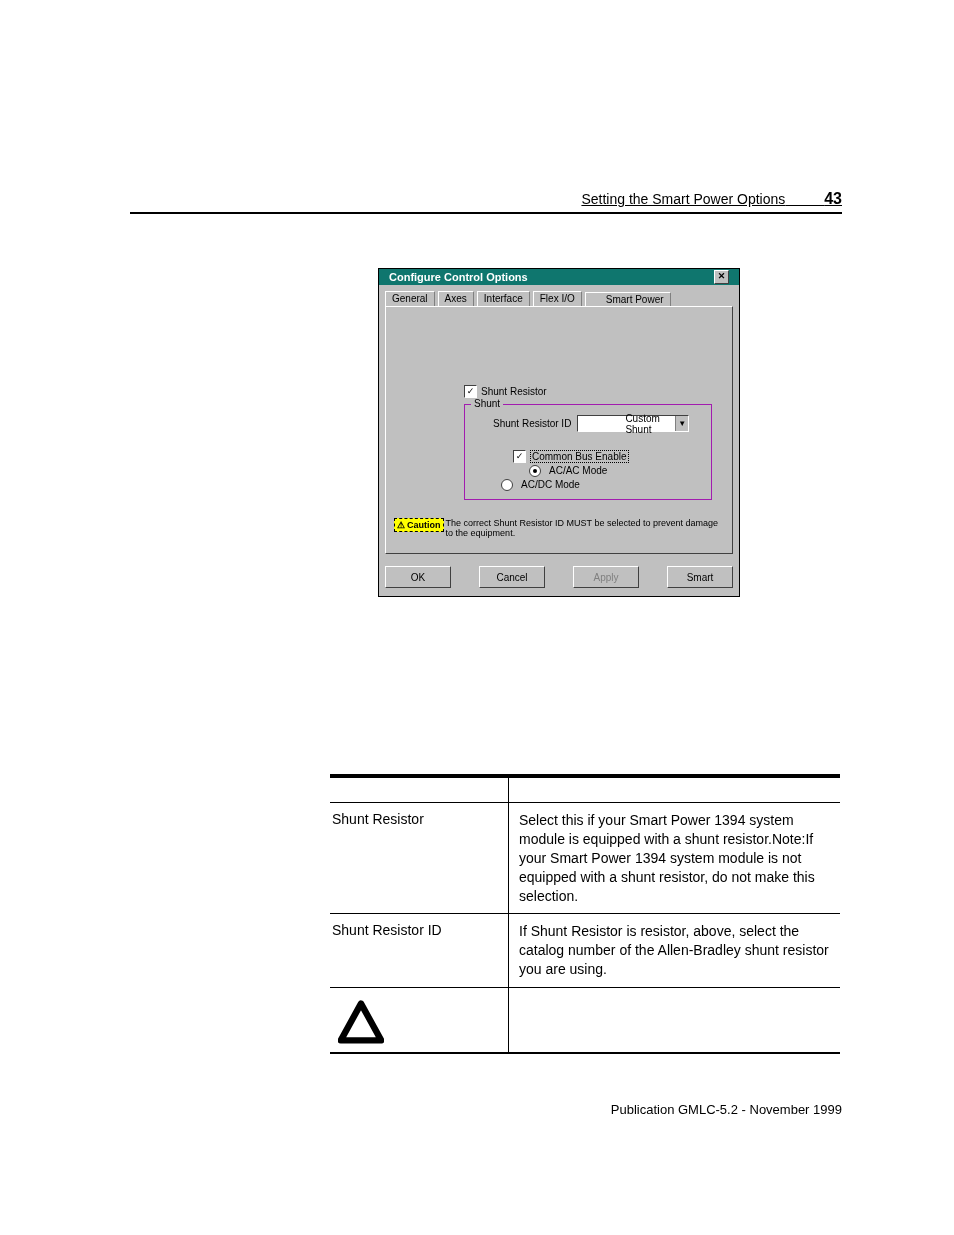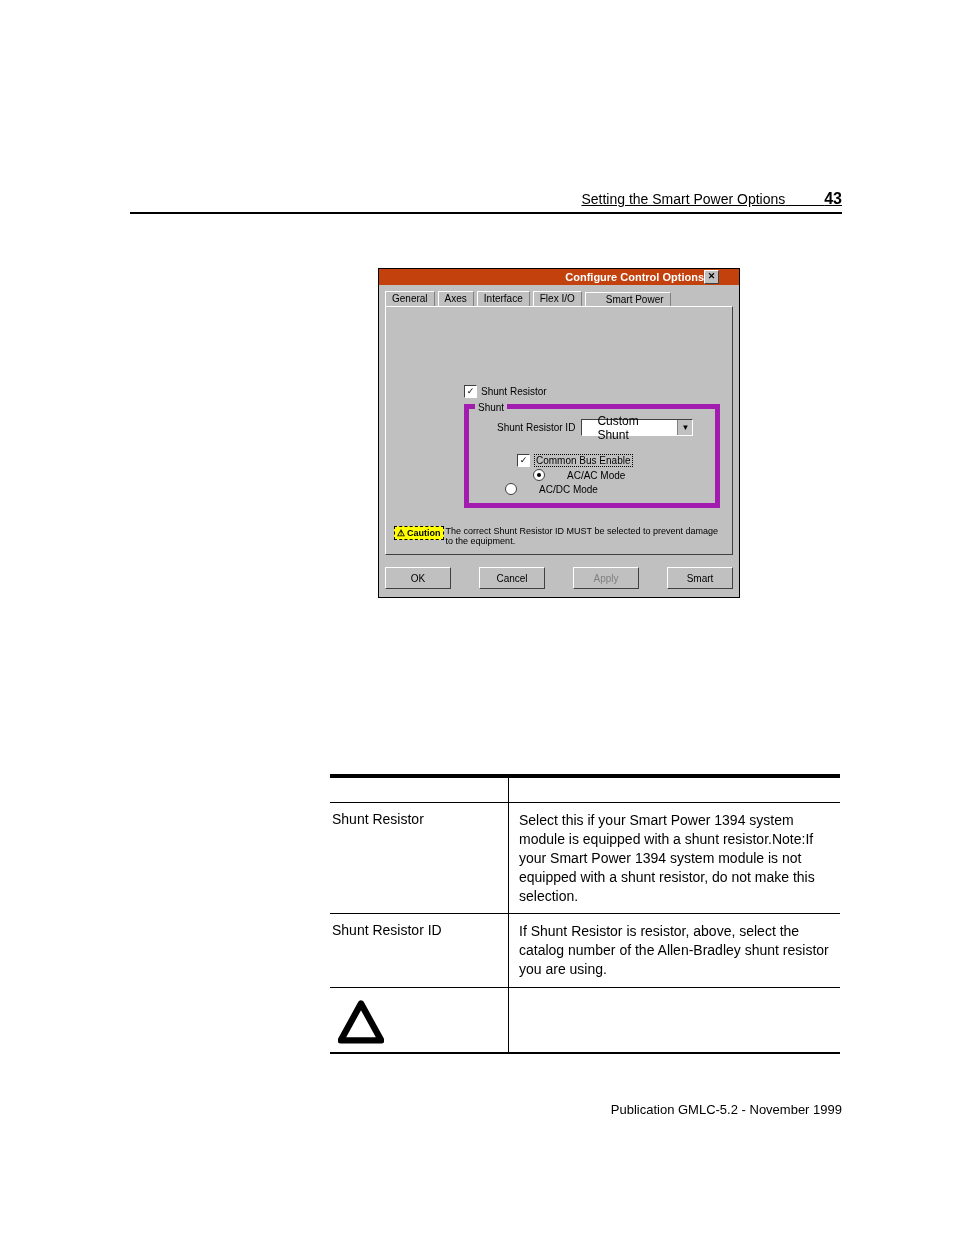--- a/index.html
+++ b/index.html
@@ -24,22 +24,22 @@
   }
 
   
   .dialog{
     position:absolute;left:248px;top:78px;width:360px;
     border:1px solid #000;background:#c0c0c0;
     font-family:"MS Sans Serif",Tahoma,Arial,sans-serif;
     font-size:10px;color:#000;
   }
   .titlebar{
-    background:#c2410c;color:#fff;display:flex;align-items:center;
-    justify-content:flex-end;padding:1px 20px;font-weight:bold;
+    background:#0f766e;color:#fff;display:flex;align-items:center;
+    justify-content:space-between;padding:1px 10px;font-weight:bold;
     font-size:11px;height:14px;
   }
   .closebox{
     width:13px;height:12px;background:#c0c0c0;
     border:1px solid #fff;border-right-color:#404040;border-bottom-color:#404040;
     font-family:Arial;font-size:9px;line-height:10px;text-align:center;
     color:#000;font-weight:bold;
   }
   .tabbar{display:flex;margin:6px 6px 0 6px;}
   .tab{
@@ -61,42 +61,42 @@
   }
   .chk{display:flex;align-items:center;gap:4px;font-size:10px;}
   .chkbox{
     width:11px;height:11px;border:1px solid #808080;background:#fff;
     border-top-color:#404040;border-left-color:#404040;
     border-right-color:#fff;border-bottom-color:#fff;
     display:inline-flex;align-items:center;justify-content:center;
     font-size:9px;line-height:9px;
   }
   .groupbox{
-    border:5px solid #a21caf;position:relative;padding:10px 8px 8px 8px;
+    border:1px solid #a21caf;position:relative;padding:10px 8px 8px 8px;
     margin-top:6px;
   }
   .groupbox > .legend{
     position:absolute;top:-7px;left:6px;background:#c0c0c0;
     padding:0 3px;font-size:10px;
   }
   .fieldrow{display:flex;align-items:center;gap:6px;font-size:10px;}
   .combo{
     display:flex;align-items:center;background:#fff;
     border:1px solid #808080;
     border-top-color:#404040;border-left-color:#404040;
     border-right-color:#fff;border-bottom-color:#fff;
     height:15px;width:110px;
   }
-  .combo .val{flex:1;padding:0 15px;font-size:12px;}
+  .combo .val{flex:1;padding:0 15px;font-size:10px;margin-left:32px;}
   .combo .arrow{
     width:14px;height:100%;background:#c0c0c0;
     border-left:1px solid #808080;
     display:flex;align-items:center;justify-content:center;font-size:8px;
   }
-  .radio{display:flex;align-items:center;gap:22px;font-size:10px;margin-left:28px;margin-top:2px;}
+  .radio{display:flex;gap:8px;font-size:10px;margin-left:28px;margin-top:2px;}
   .rbox{
     width:10px;height:10px;border:1px solid #404040;border-radius:50%;
     background:#fff;display:inline-flex;align-items:center;justify-content:center;
   }
   .rbox .dot{width:4px;height:4px;border-radius:50%;background:#000;}
   .caution-row{display:flex;align-items:flex-start;gap:2px;margin-top:18px;font-size:9px;}
   .caution-badge{
     background:#ffff00;border:1px dashed #000;padding:1px 2px;
     font-weight:bold;display:flex;align-items:center;gap:2px;font-size:9px;
   }

